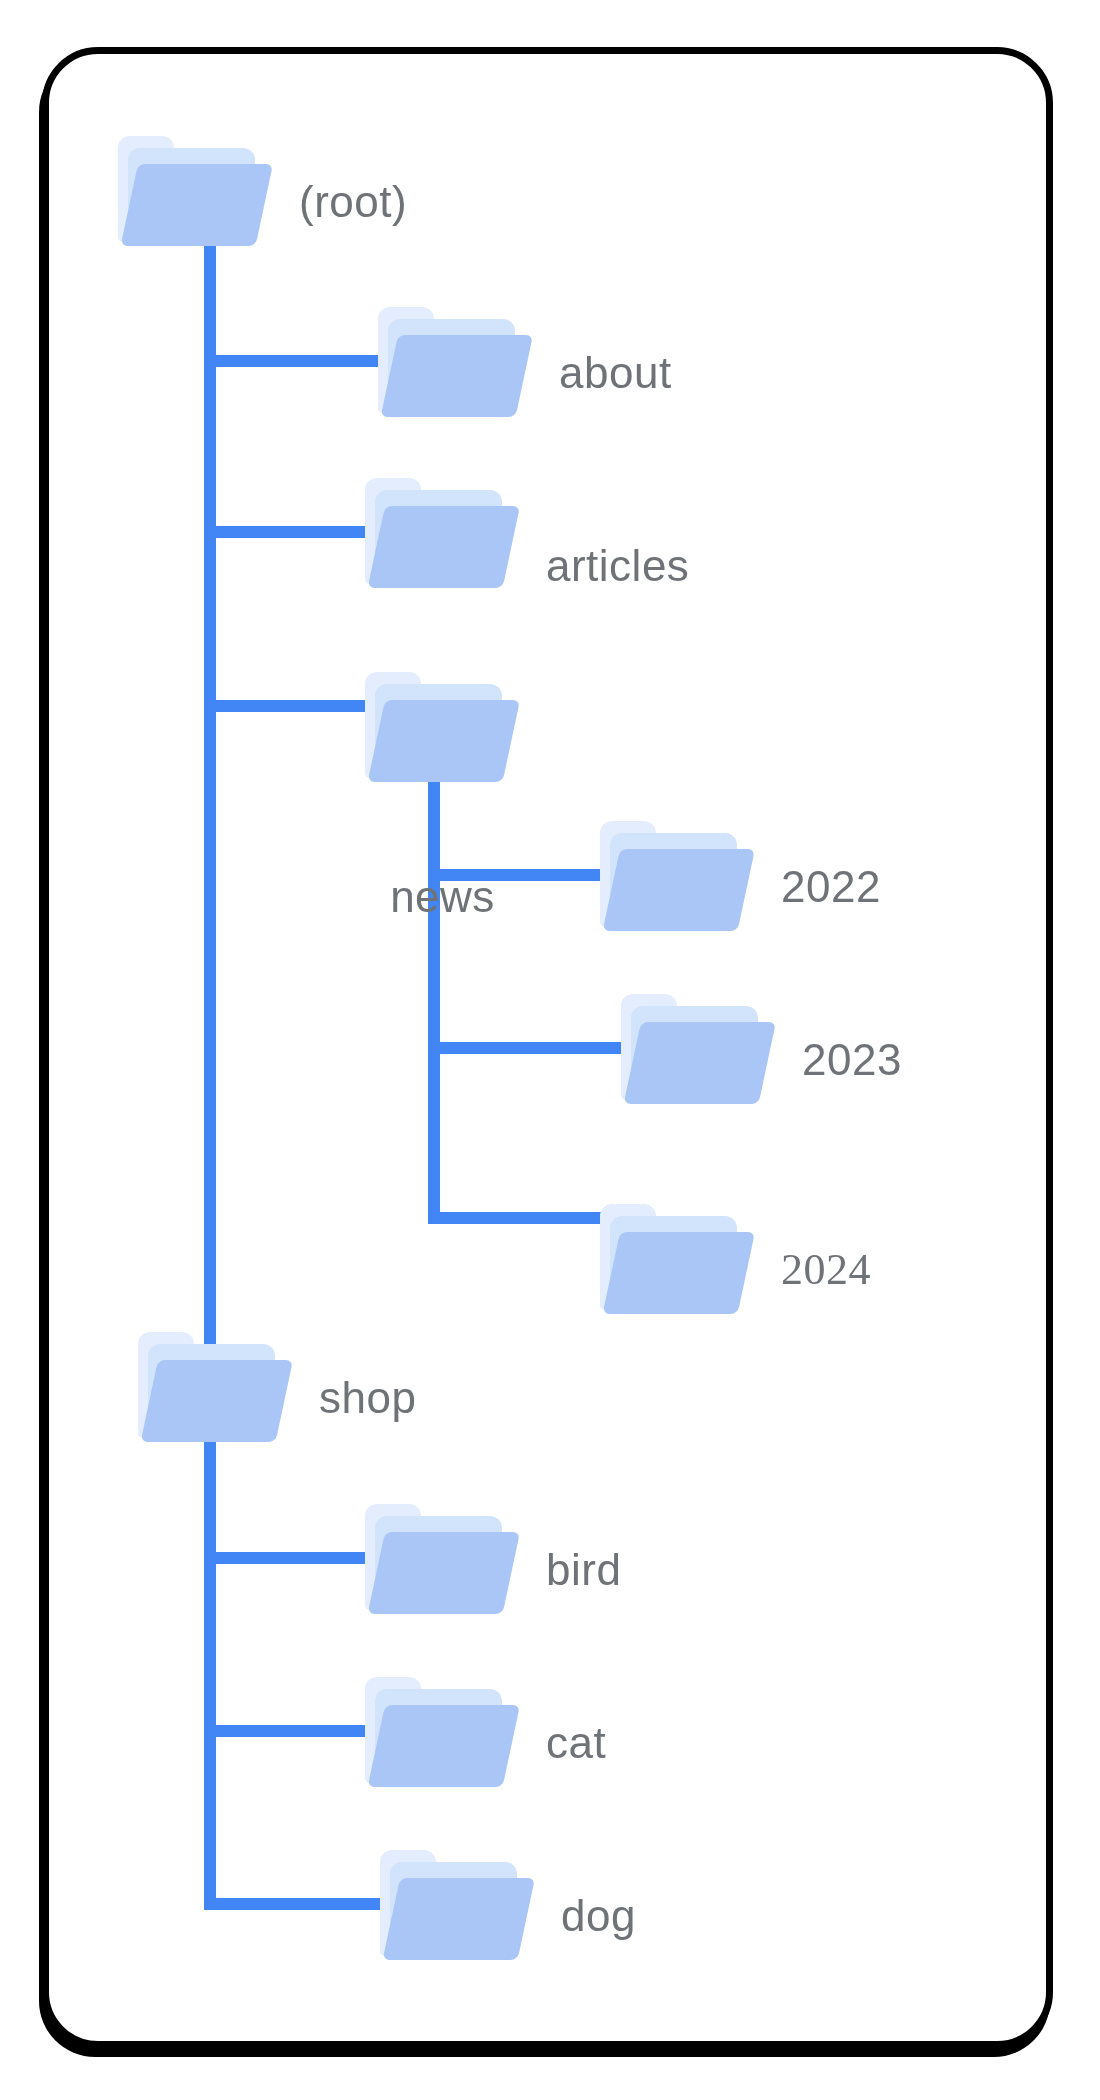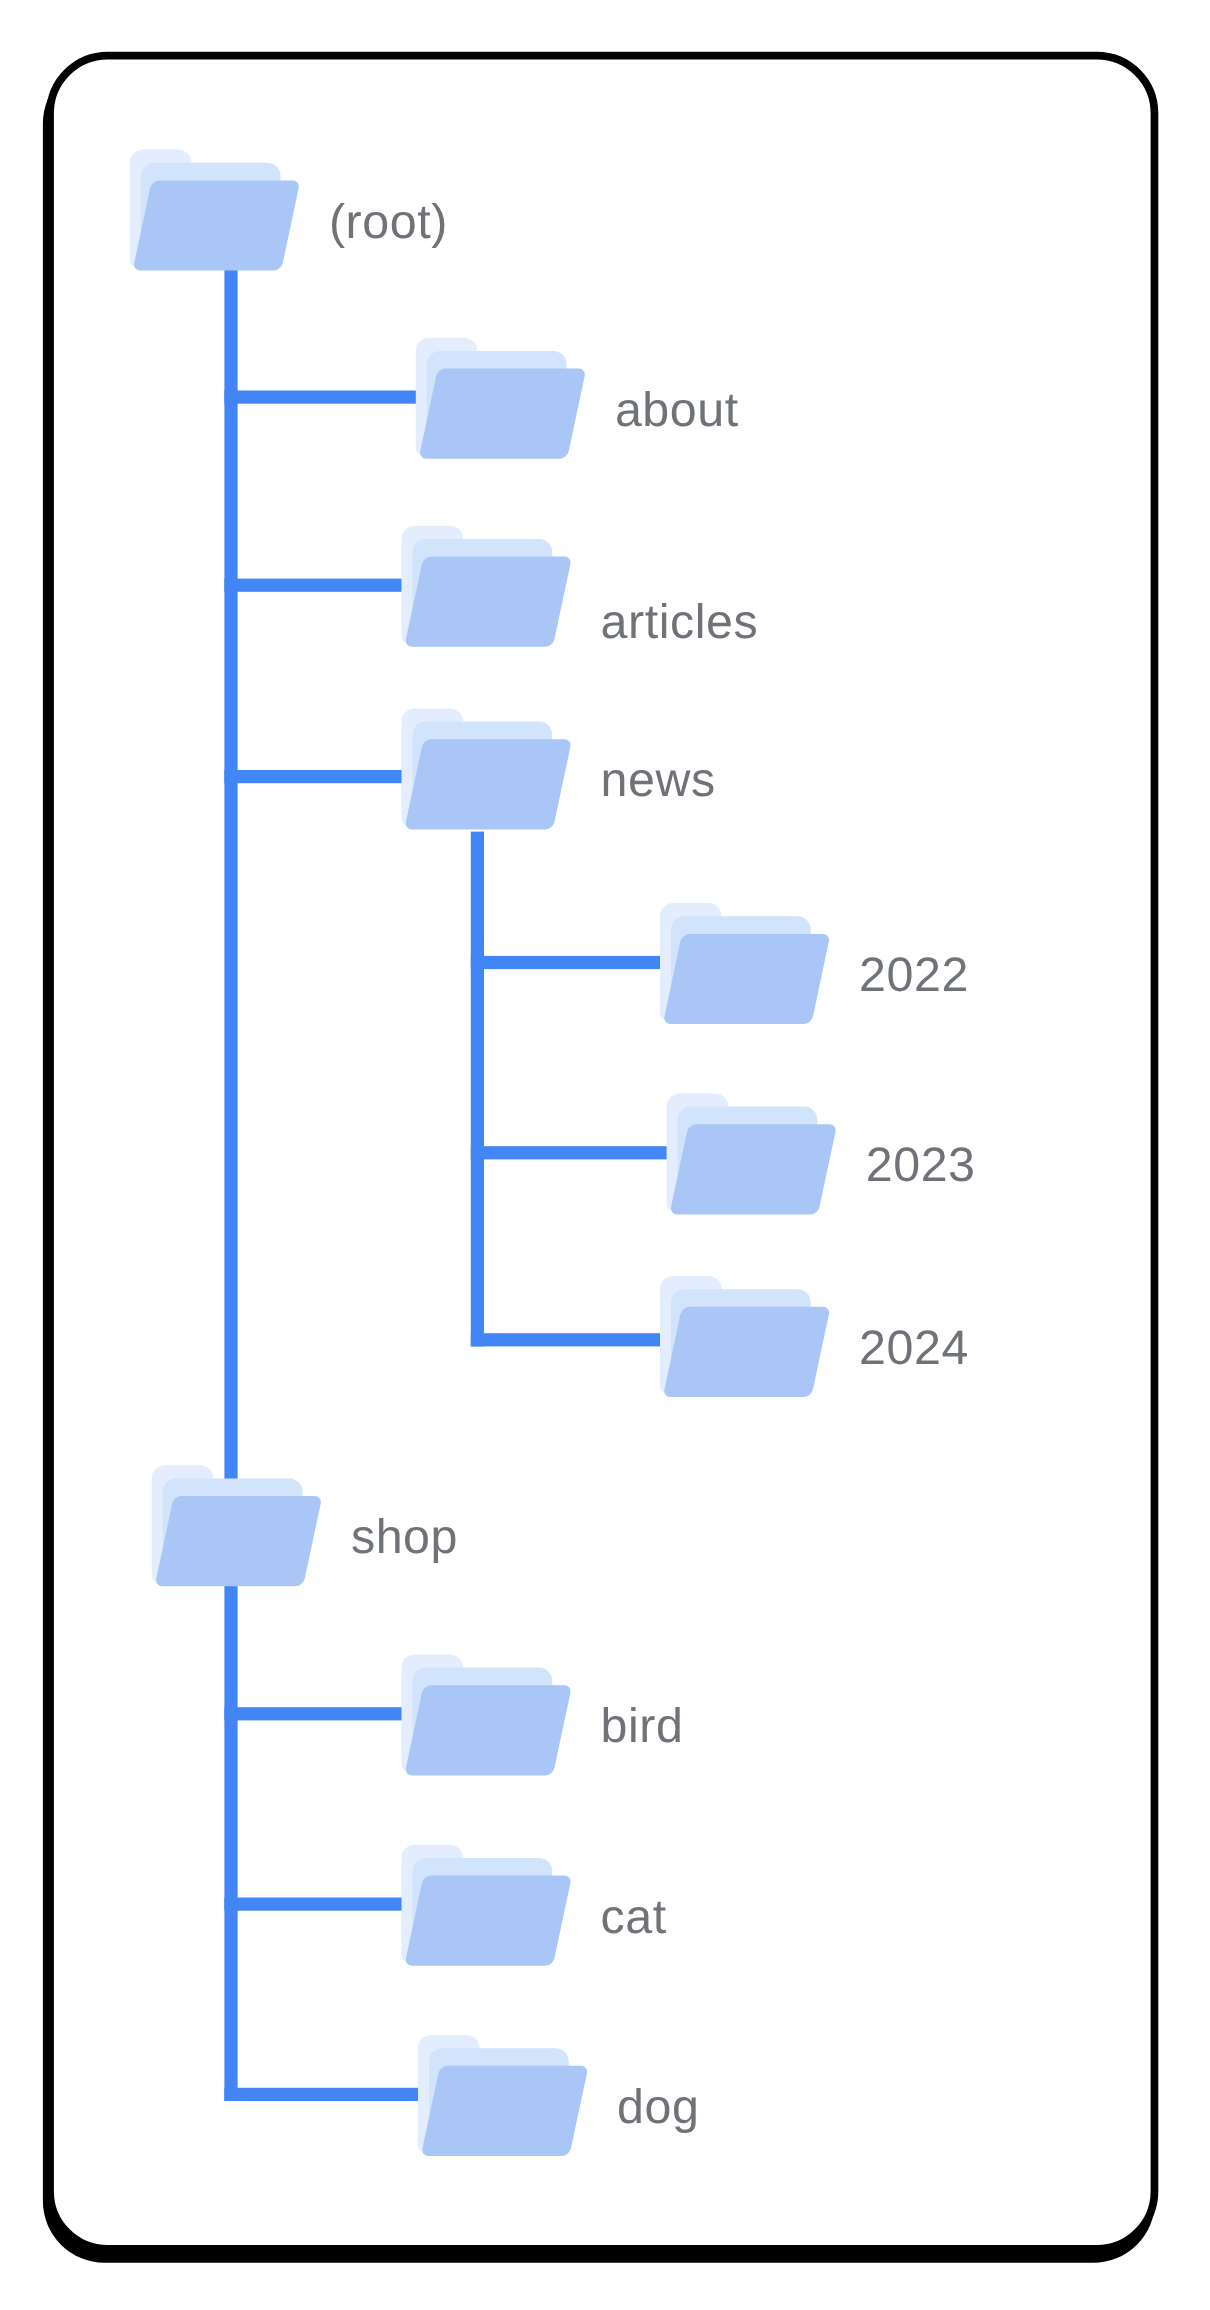--- a/index.html
+++ b/index.html
@@ -53,24 +53,24 @@
     position: absolute;
     display: flex;
     align-items: center;
     gap: 26px;
     height: 110px;
     z-index: 2;
   }
   .n-root     { left: 118px; top: 136px;  }
   .n-about    { left: 378px; top: 307px;  }
   .n-articles { left: 365px; top: 478px; align-items: flex-end;  }
-  .n-news     { left: 365px; top: 644px;  }
+  .n-news     { left: 365px; top: 672px; flex-direction: column;  }
   .n-2022     { left: 600px; top: 821px;  }
-  .n-2023     { left: 576px; top: 994px; padding-left: 30px;  }
-  .n-2024     { left: 600px; top: 1160px; }
+  .n-2023     { left: 591px; top: 994px; padding-left: 30px;  }
+  .n-2024     { left: 600px; top: 1204px; font-family: Liberation Serif, serif; }
   .n-shop     { left: 138px; top: 1332px; }
   .n-bird     { left: 365px; top: 1504px; }
   .n-cat      { left: 365px; top: 1677px; }
   .n-dog      { left: 380px; top: 1850px; }
   .node-label {
     font-size: 44px;
     line-height: 1;
     color: var(--label, #6F7377);
     margin-top: 22px;
     letter-spacing: 0.5px;

